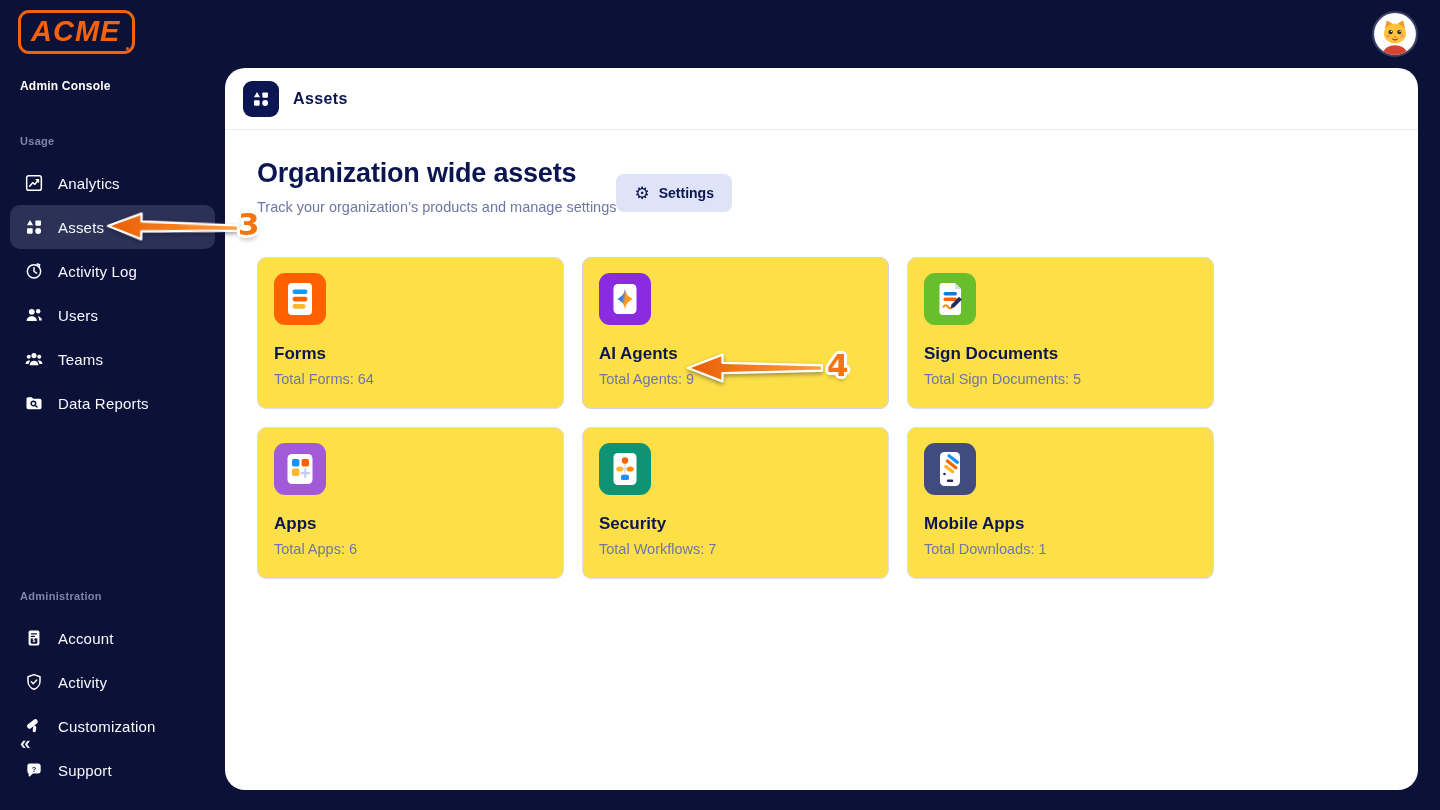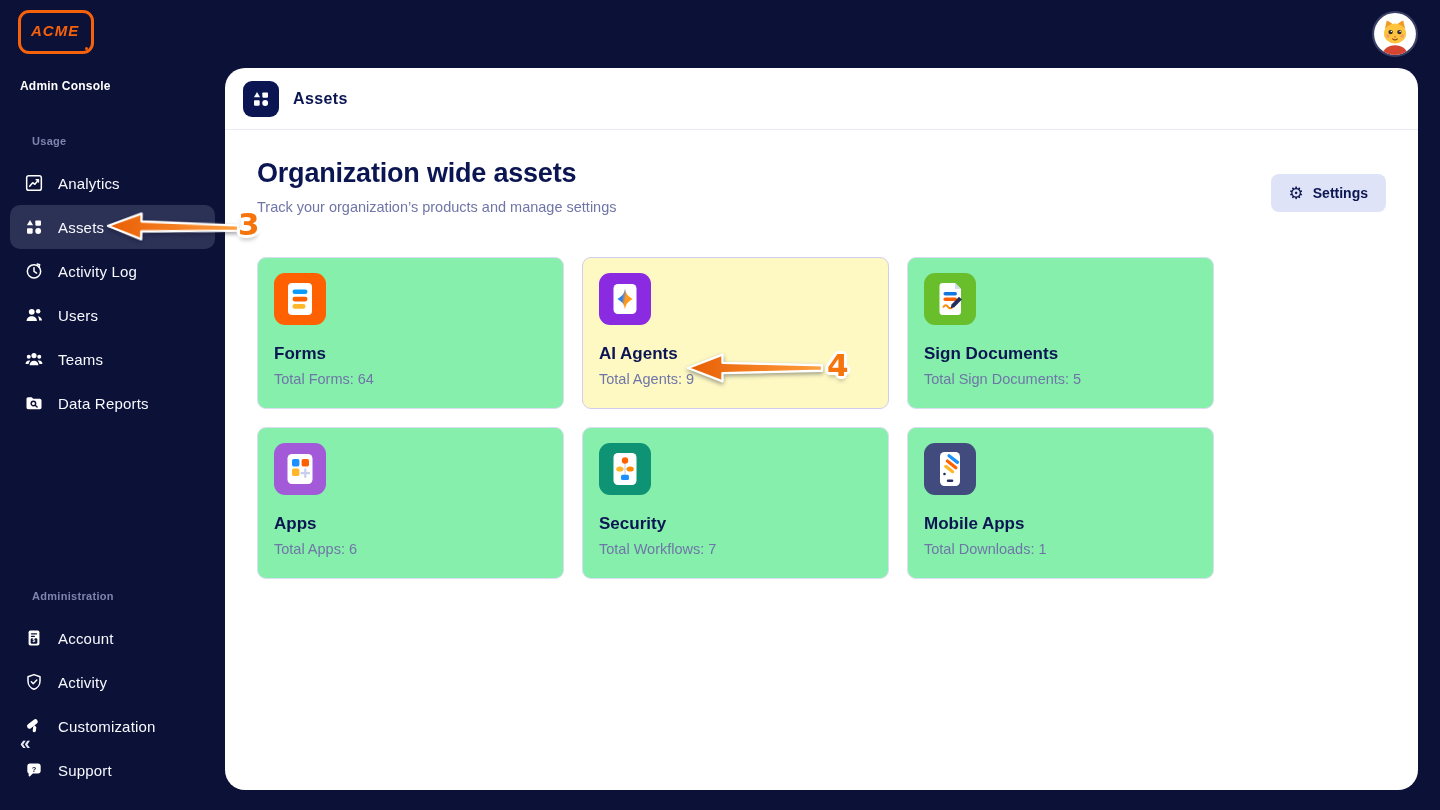--- a/index.html
+++ b/index.html
@@ -11,28 +11,28 @@
     color:#fff;
   }
 
   
   .sidebar { position:absolute; left:0; top:0; width:225px; height:810px; }
   .logo {
     position:absolute; left:18px; top:10px;
     border:3px solid #F6610C; border-radius:11px;
     padding:3px 12px 5px 10px;
     color:#F6610C; font-weight:bold; font-style:italic;
-    font-size:15px; letter-spacing:1px; line-height:30px;
+    font-size:29px; letter-spacing:1px; line-height:30px;
     cursor:pointer;
   }
   .logo .tm { position:absolute; right:3px; bottom:1px; width:3px; height:3px; border-radius:50%; background:#F6610C; }
   .app-title { position:absolute; left:20px; top:79px; font-size:12px; font-weight:bold; color:#FFFFFF; letter-spacing:.2px; }
 
   .nav-group { position:absolute; left:0; right:0; }
-  .nav-section-label { padding-left:32px; font-size:11px; font-weight:bold; color:#7E84AD; letter-spacing:.3px; height:18px; margin-bottom:8px; }
+  .nav-section-label { padding-left:20px; font-size:11px; font-weight:bold; color:#7E84AD; letter-spacing:.3px; height:18px; margin-bottom:8px; }
   .nav-item { display:flex; align-items:center; height:44px; padding-left:24px; cursor:pointer;text-align:center; }
   .nav-item .nico { width:20px; height:20px; flex:0 0 20px; }
   .nav-item .nav-label { margin-left:14px; font-size:15px; font-weight:500; color:#F8F9FF; letter-spacing:.2px; }
   .nav-item.selected { background:#2C3156; border-radius:10px; margin:0 10px; padding-left:14px; }
 
   .collapse-toggle { position:absolute; left:20px; top:733px; font-size:19px; font-weight:bold; color:#E8EAF6; cursor:pointer; line-height:20px; }
 
   
   .avatar { position:absolute; right:22px; top:11px; width:46px; height:46px; cursor:pointer; }
 
@@ -46,38 +46,38 @@
     border-bottom:1px solid #E8EAF4;
   }
   .panel-header-icon {
     width:36px; height:36px; border-radius:9px; background:#0A1551;
     display:flex; align-items:center; justify-content:center;
   }
   .panel-header-icon svg { width:20px; height:20px; }
   .panel-header-title { margin-left:14px; font-size:16px; font-weight:bold; color:#0A1551; letter-spacing:.4px; }
 
   .panel-body { padding:28px 32px 0 32px; }
-  .title-row { display:flex; justify-content:space-between; align-items:flex-start; }
+  .title-row { display:flex; justify-content:flex-start; align-items:flex-start; }
   .page-title { font-size:27px; font-weight:bold; color:#0A1551; letter-spacing:-.2px; }
   .page-subtitle { margin-top:10px; font-size:14.5px; color:#6F76A7; }
   .settings-btn {
     margin-top:16px; height:38px; padding:0 18px; border:none; border-radius:8px;
     background:#DEE3F7; color:#0A1551; font-weight:bold; font-size:14px;
     display:flex; align-items:center; gap:9px; cursor:pointer;
     font-family:"Liberation Sans", sans-serif;
   }
   .gear-glyph { font-family:"DejaVu Sans", sans-serif; font-size:17px; line-height:1; }
 
   
   .cards { margin-top:42px; display:grid; grid-template-columns:repeat(3,307px); gap:18px; }
   .card {
-    height:152px; background:#86efac; border:1px solid #D9DDF1; border-radius:9px;
+    height:152px; background:#fde047; border:1px solid #D9DDF1; border-radius:9px;
     padding:15px 16px; cursor:pointer;
   }
-  .card.highlight { background:#fef9c3; border-color:#CFCDF0; }
+  .card.highlight { background:#fde047; border-color:#CFCDF0; }
   .card-tile { width:52px; height:52px; border-radius:11px; display:flex; align-items:center; justify-content:center; }
   .card-tile svg { width:52px; height:52px; }
   .card-title { margin-top:19px; font-size:17px; font-weight:bold; color:#0A1551; }
   .card-stat { margin-top:7px; font-size:14.5px; color:#6F76A7; }
 
   
   .arrow { position:absolute; height:36px; filter:drop-shadow(0 2px 2px rgba(10,15,40,.4)); pointer-events:none; }
   #arrow3 { left:106px; top:209px; width:134px; transform:rotate(1deg); }
   #arrow4 { left:686px; top:350px; width:138px; }
   .ann-num {

